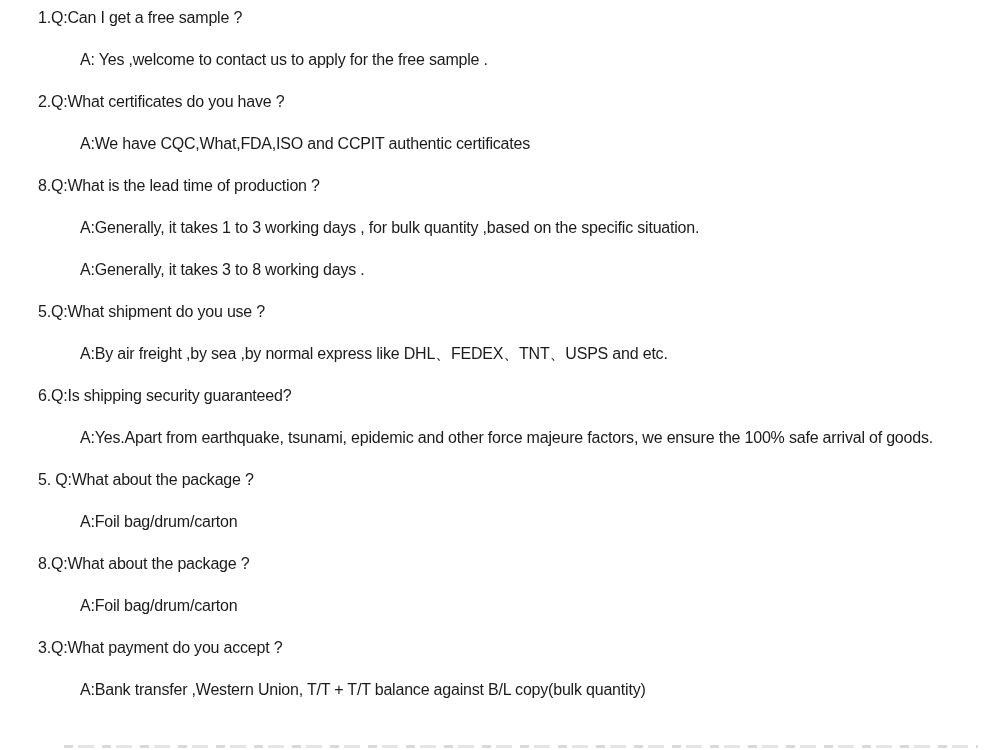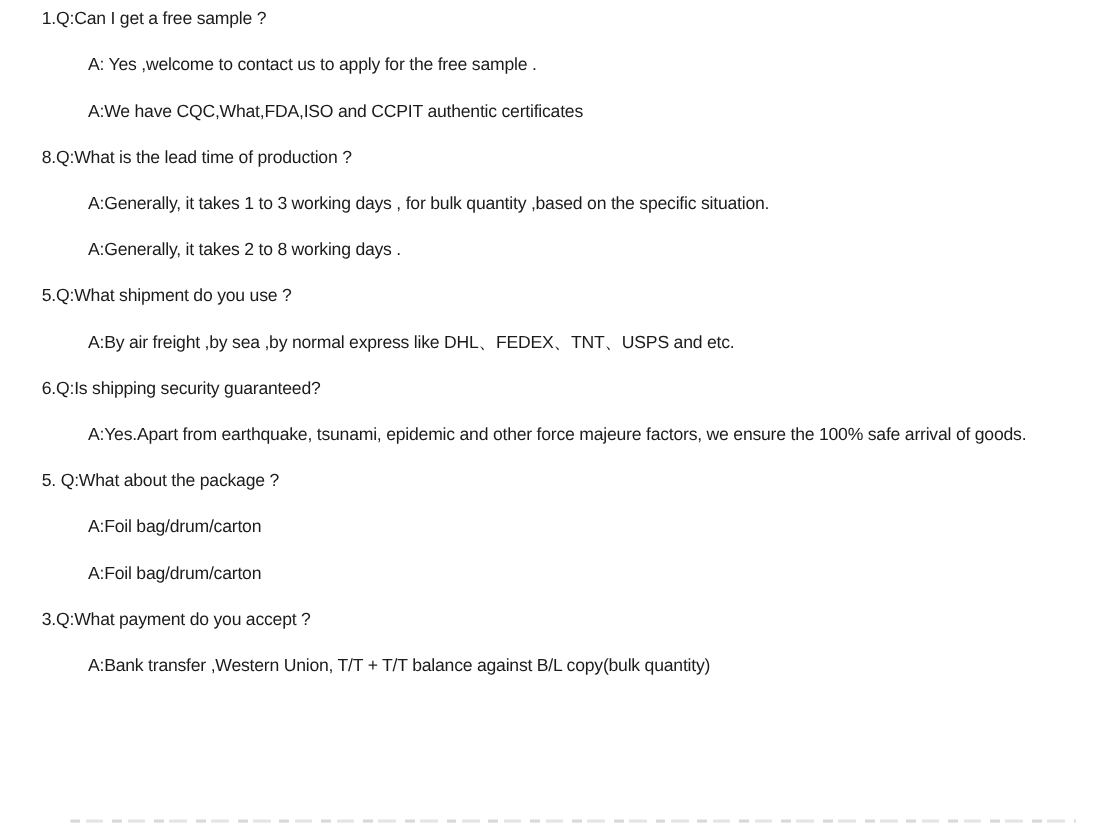--- a/index.html
+++ b/index.html
@@ -50,36 +50,38 @@
 </style>
 </head>
 <body>
 
 <div class="faq-page">
   <div class="faq-list">
 
     <div class="faq-line faq-question">1.Q:Can I get a free sample ?</div>
     <div class="faq-line faq-answer">A: Yes ,welcome to contact us to apply for the free sample .</div>
 
+    <div class="faq-line faq-question">2.Q:What certificates do you have ?</div>
     <div class="faq-line faq-answer">A:We have CQC,What,FDA,ISO and CCPIT authentic certificates</div>
 
     <div class="faq-line faq-question">8.Q:What is the lead time of production ?</div>
     <div class="faq-line faq-answer">A:Generally, it takes 1 to 3 working days , for bulk quantity ,based on the specific situation.</div>
 
-    <div class="faq-line faq-answer">A:Generally, it takes 2 to 8 working days .</div>
+    <div class="faq-line faq-answer">A:Generally, it takes 3 to 8 working days .</div>
 
     <div class="faq-line faq-question">5.Q:What shipment do you use ?</div>
     <div class="faq-line faq-answer">A:By air freight ,by sea ,by normal express like DHL、FEDEX、TNT、USPS and etc.</div>
 
     <div class="faq-line faq-question">6.Q:Is shipping security guaranteed?</div>
     <div class="faq-line faq-answer">A:Yes.Apart from earthquake, tsunami, epidemic and other force majeure factors, we ensure the 100% safe arrival of goods.</div>
 
     <div class="faq-line faq-question">5. Q:What about the package ?</div>
     <div class="faq-line faq-answer">A:Foil bag/drum/carton</div>
 
+    <div class="faq-line faq-question">8.Q:What about the package ?</div>
     <div class="faq-line faq-answer">A:Foil bag/drum/carton</div>
 
     <div class="faq-line faq-question">3.Q:What payment do you accept ?</div>
     <div class="faq-line faq-answer">A:Bank transfer ,Western Union, T/T + T/T balance against B/L copy(bulk quantity)</div>
 
   </div>
 
   <div class="clipped-next-line"></div>
 </div>
 

